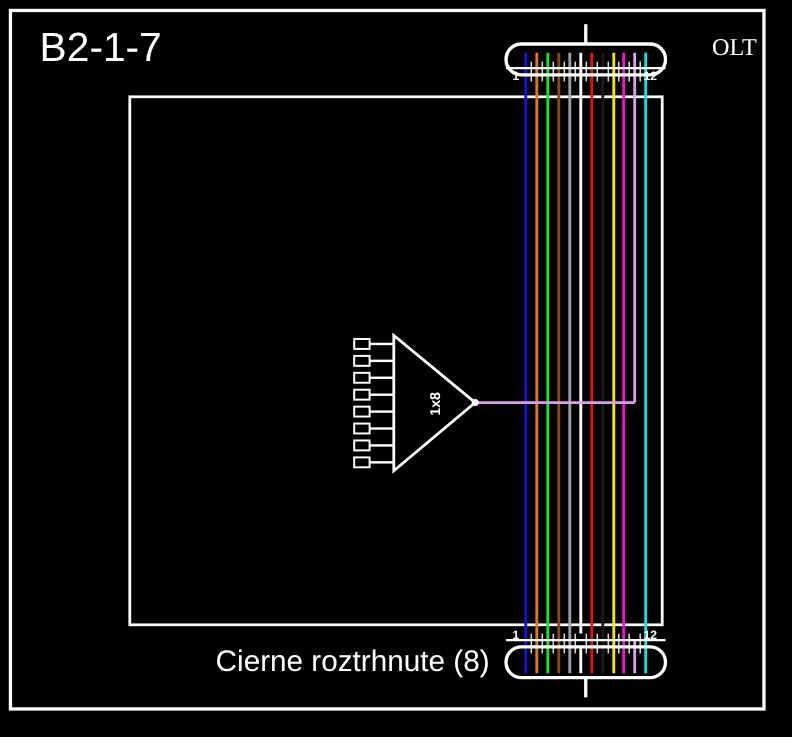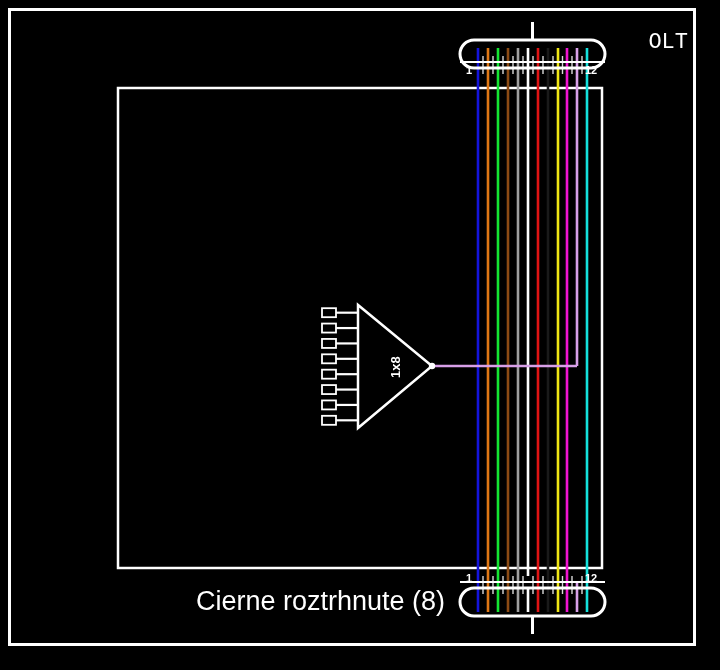--- a/index.html
+++ b/index.html
@@ -33,21 +33,21 @@
     letter-spacing:0px;
     white-space:nowrap;
     font-family:"Liberation Sans", sans-serif;
   }
   .olt{
     position:absolute;
     right:32px;top:30px;
     font-size:22px;
     color:#ffffff;
     white-space:nowrap;
-    font-family:Liberation Mono, monospace;
+    font-family:Liberation Serif, serif;
   }
   .bottomlabel{
     position:absolute;
     left:196px;top:586px;
     font-size:27px;
     color:#ffffff;
     white-space:nowrap;
     font-family:"Liberation Sans", sans-serif;
   }
   .portnum{
@@ -133,20 +133,21 @@
       <line x1="533" y1="576" x2="533" y2="594" stroke="#ffffff" stroke-width="1.4" opacity="0.85"></line>
       <line x1="543" y1="576" x2="543" y2="594" stroke="#ffffff" stroke-width="1.4" opacity="0.85"></line>
       <line x1="553" y1="576" x2="553" y2="594" stroke="#ffffff" stroke-width="1.4" opacity="0.85"></line>
       <line x1="562.5" y1="576" x2="562.5" y2="594" stroke="#ffffff" stroke-width="1.4" opacity="0.85"></line>
       <line x1="572" y1="576" x2="572" y2="594" stroke="#ffffff" stroke-width="1.4" opacity="0.85"></line>
       <line x1="582" y1="576" x2="582" y2="594" stroke="#ffffff" stroke-width="1.4" opacity="0.85"></line>
       <line x1="460" y1="62" x2="605" y2="62" stroke="#ffffff" stroke-width="2"></line>
       <line x1="460" y1="582" x2="605" y2="582" stroke="#ffffff" stroke-width="2"></line>
     </svg>
 
+  <div class="ttl">B2-1-7</div>
   <div class="olt">OLT</div>
   <div class="bottomlabel">Cierne roztrhnute (8)</div>
 
   <div class="portnum" style="left:466px;top:64px;">1</div>
   <div class="portnum" style="left:585px;top:64px;">12</div>
   <div class="portnum" style="left:466px;top:572px;">1</div>
   <div class="portnum" style="left:585px;top:572px;">12</div>
 
   <div class="splitlabel" style="left:388px;top:378px;">1x8</div>
 

